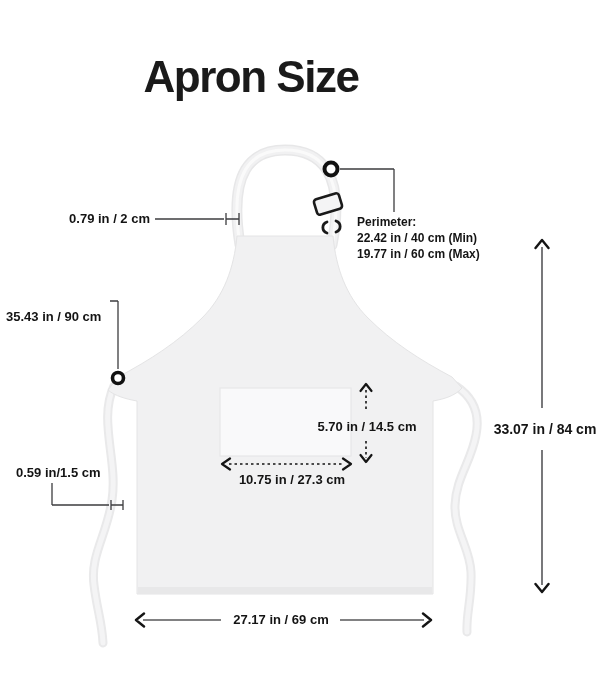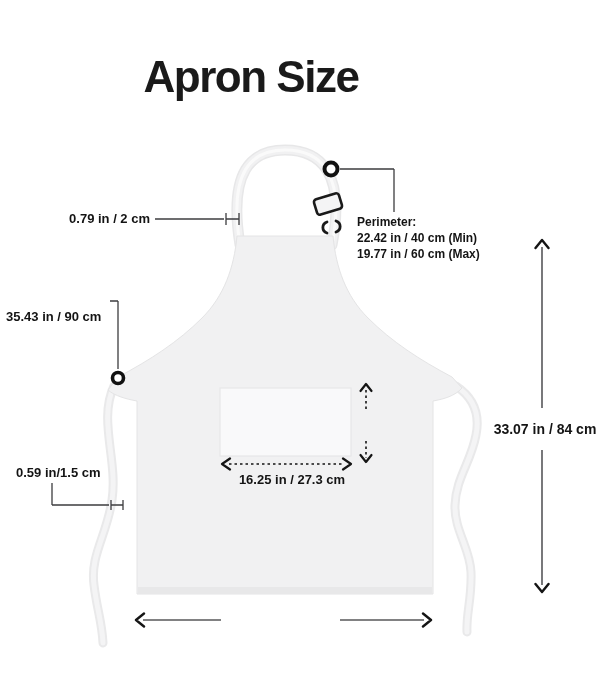--- a/index.html
+++ b/index.html
@@ -114,18 +114,20 @@
   <div class="perimeter-block">
     <div>Perimeter:</div>
     <div>22.42 in / 40 cm (Min)</div>
     <div>19.77 in / 60 cm (Max)</div>
   </div>
 
   <div class="dim-label" style="left:6px;top:293px;margin-top:16px;">35.43 in / 90 cm</div>
 
   <div class="dim-label" style="left:16px;top:465px;">0.59 in/1.5 cm</div>
 
+  <div class="dim-label t-center" style="left:307px;top:419px;width:120px;">5.70 in / 14.5 cm</div>
 
-  <div class="dim-label t-center" style="left:230px;top:472px;width:124px;">16.25 in / 27.3 cm</div>
+  <div class="dim-label t-center" style="left:230px;top:472px;width:124px;">10.75 in / 27.3 cm</div>
 
   <div class="dim-label t-center" style="left:490px;top:421px;width:110px;font-size:14px;">33.07 in / 84 cm</div>
 
+  <div class="dim-label t-center" style="left:227px;top:612px;width:108px;">27.17 in / 69 cm</div>
 </div>
 
 </body></html>

